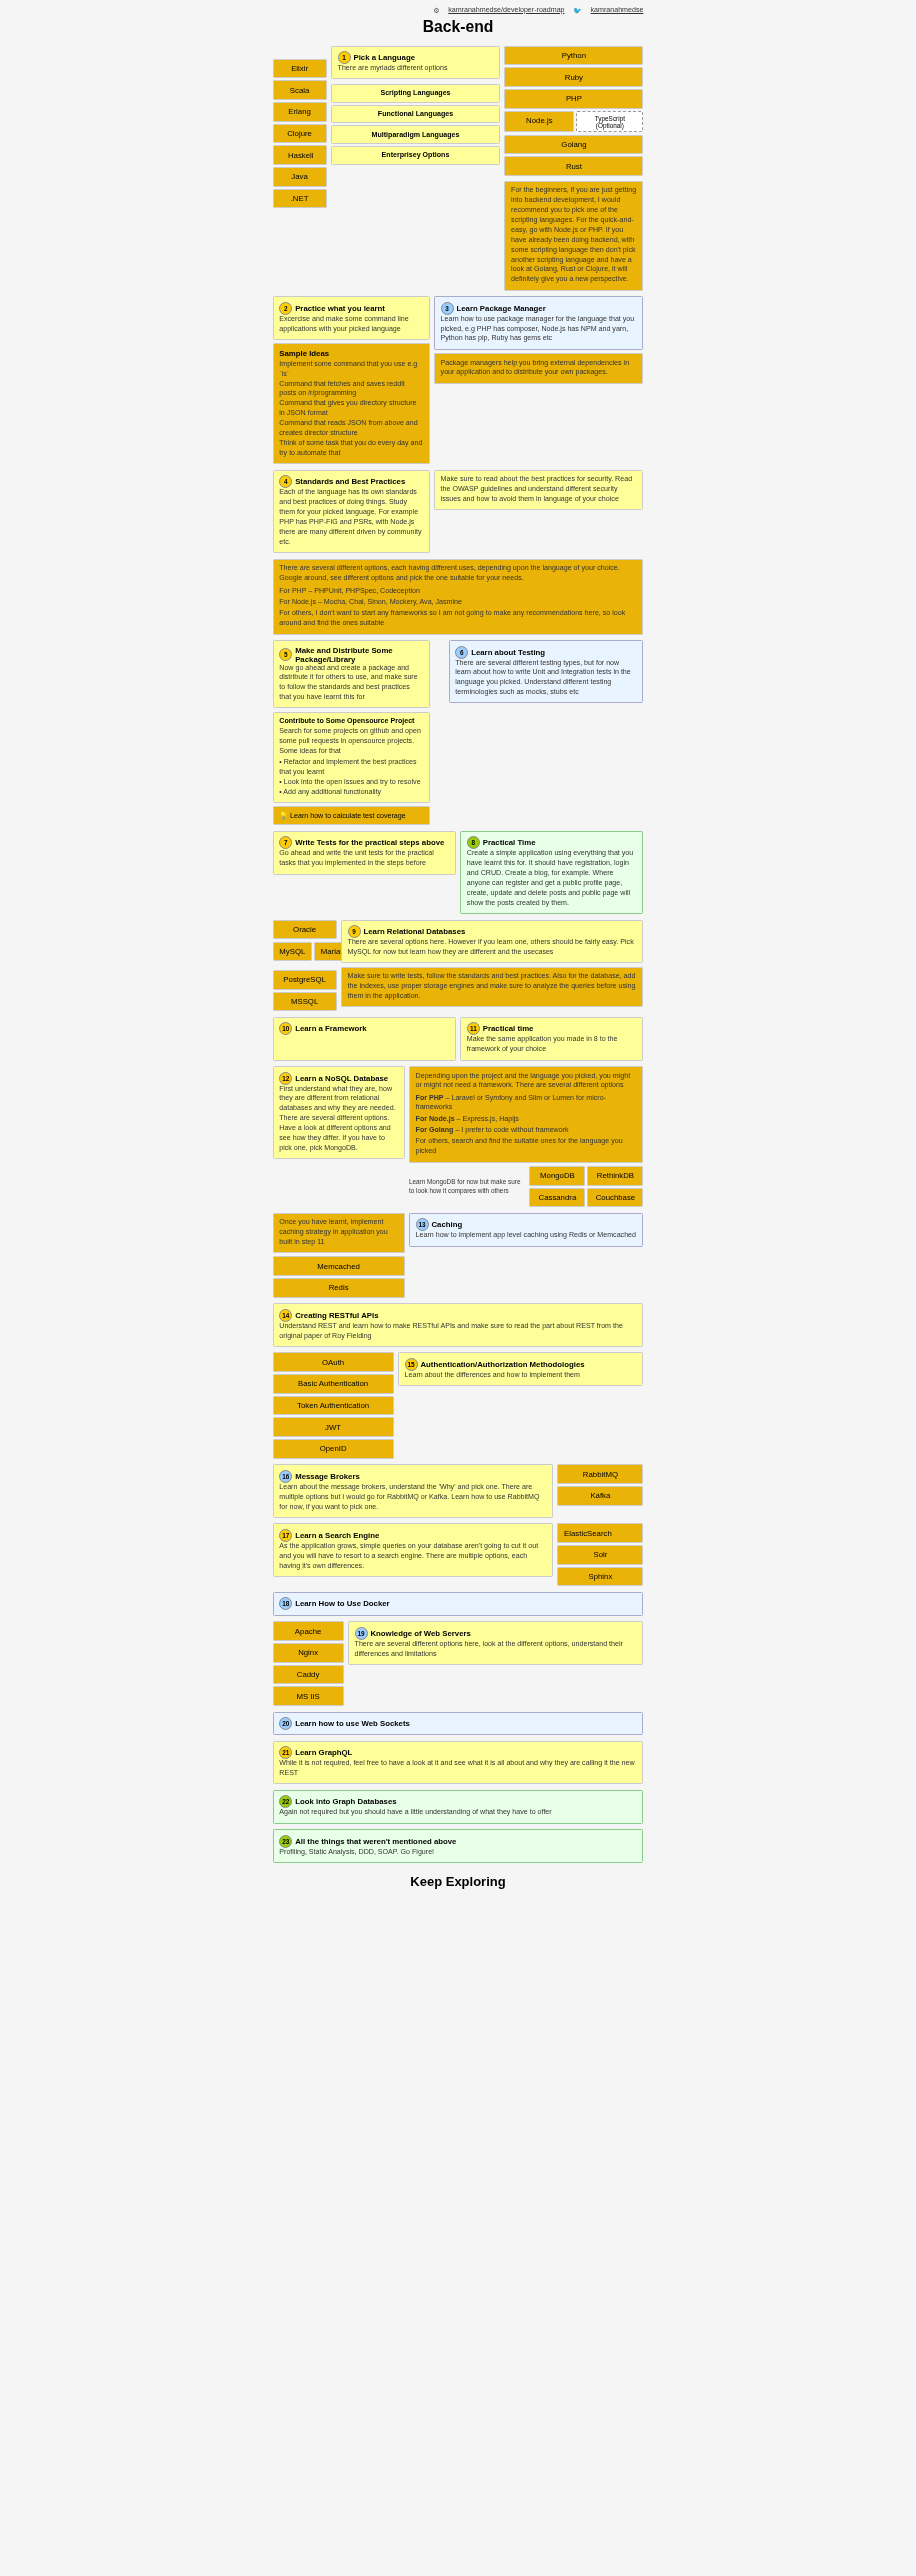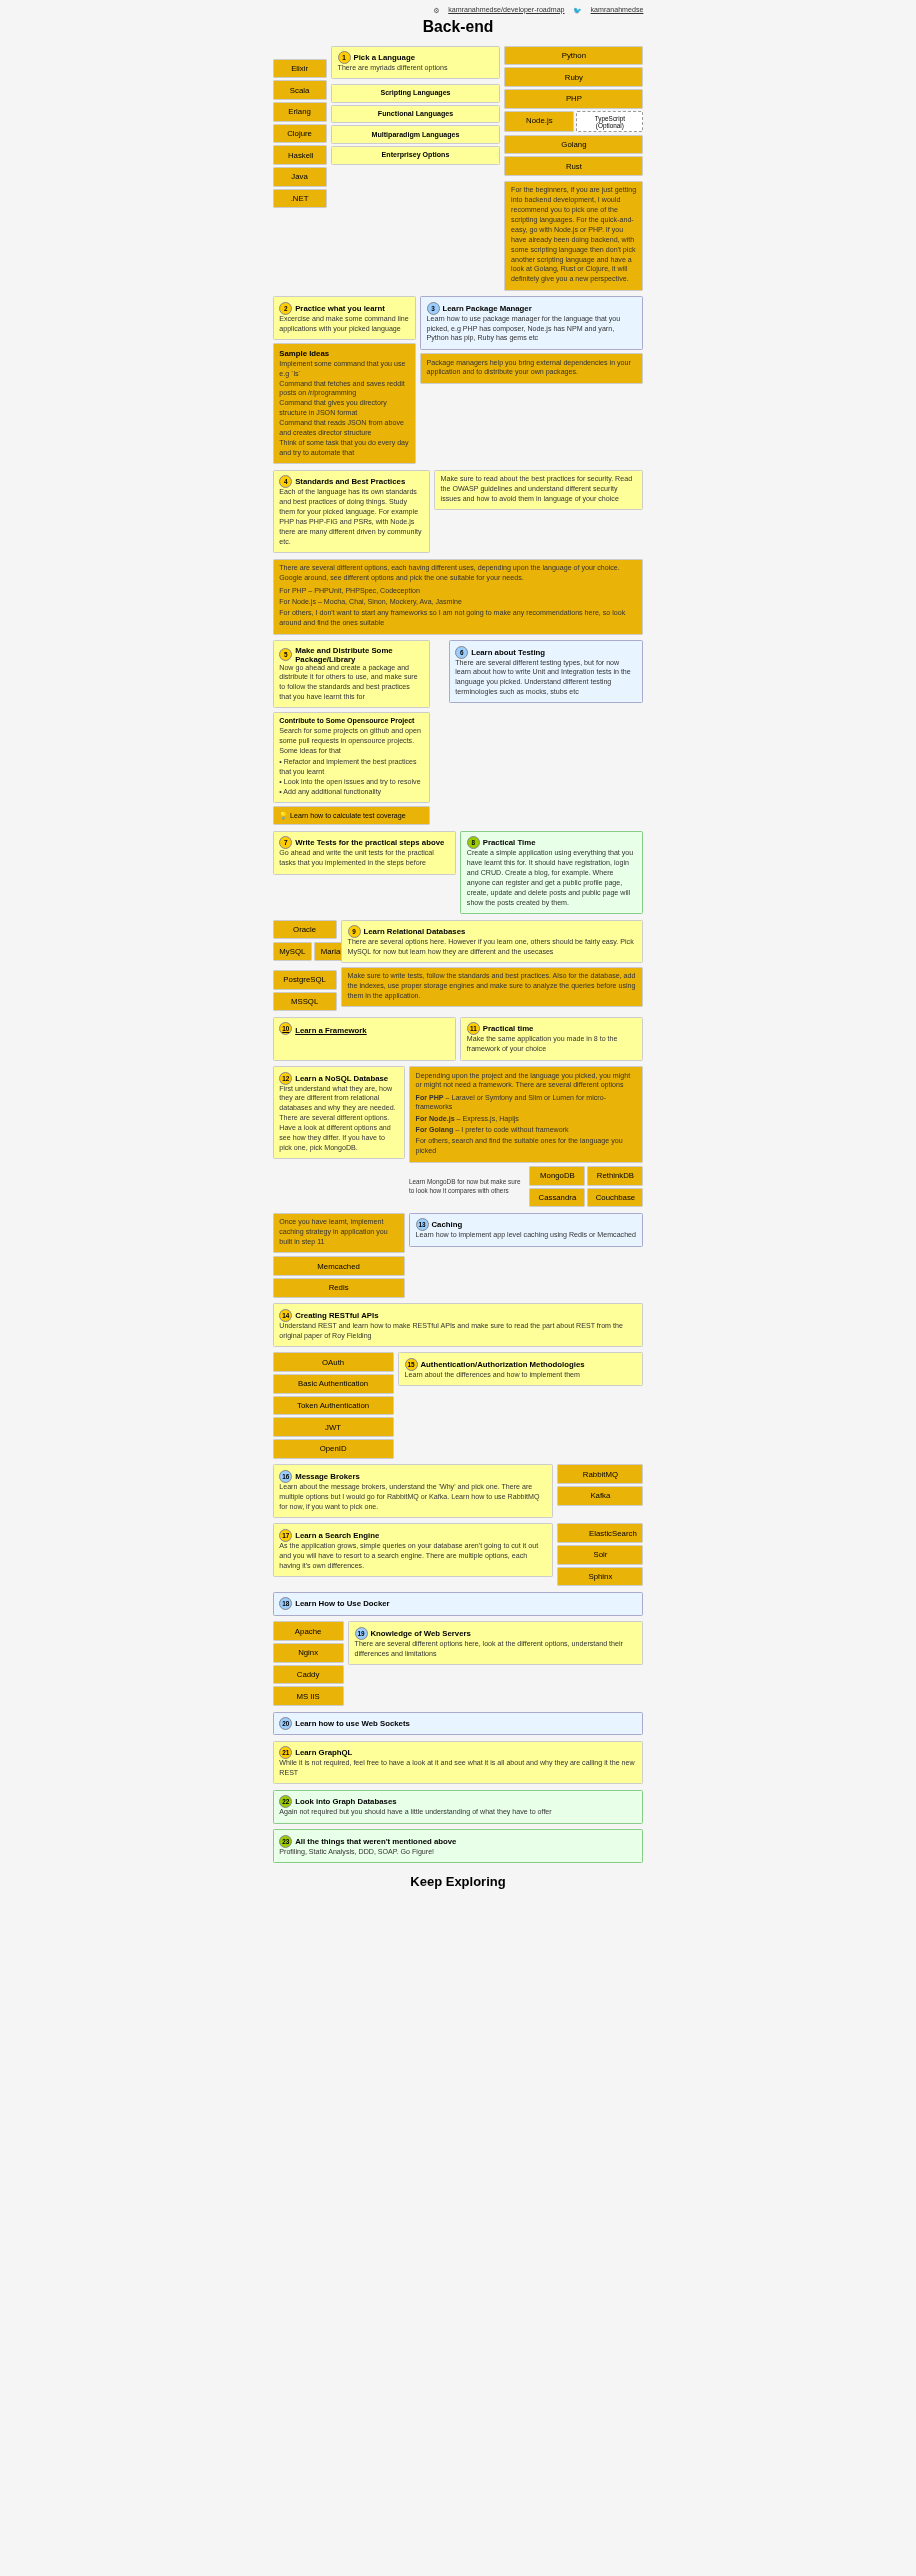--- a/index.html
+++ b/index.html
@@ -150,21 +150,21 @@
       </div>
       <div class="white-box" style="text-align:center;">Golang</div>
       <div class="white-box" style="text-align:center;">Rust</div>
       <div class="white-box" style="margin-top:2.9px;">
         <div class="box-text">For the beginners, if you are just getting into backend development, I would recommend you to pick one of the scripting languages. For the quick-and-easy, go with Node.js or PHP. If you have already been doing backend, with some scripting language then don't pick another scripting language and have a look at Golang, Rust or Clojure, it will definitely give you a new perspective.</div>
       </div>
     </div>
   </div>
 
   <div style="display:flex; gap:4.3px; margin-bottom:5.7px; align-items:flex-start;">
-    <div style="width:143px;">
+    <div style="width:157px;">
       <div class="yellow-box" style="margin-bottom:3.6px;">
         <div style="display:flex; align-items:center;">
           <span class="step-circle num-2">2</span>
           <b>Practice what you learnt</b>
         </div>
         <div class="box-text">Excercise and make some command line applications with your picked language</div>
       </div>
       <div class="white-box">
         <div style="font-weight:bold; margin-bottom:2.1px; font-size:7.8px;">Sample Ideas</div>
         <div class="box-text">Implement some command that you use e.g `ls`</div>
@@ -281,21 +281,21 @@
         <div class="box-text">There are several options here. However if you learn one, others should be fairly easy. Pick MySQL for now but learn how they are different and the usecases</div>
       </div>
       <div class="white-box">
         <div class="box-text">Make sure to write tests, follow the standards and best practices. Also for the database, add the indexes, use proper storage engines and make sure to analyze the queries before using them in the application.</div>
       </div>
     </div>
   </div>
 
   <div style="display:flex; gap:4.3px; margin-bottom:5.7px;">
     <div class="yellow-box" style="flex:1;">
-      <div style="display:flex; align-items:flex-end;text-decoration:underline;">
+      <div style="display:flex; align-items:center;">
         <span class="step-circle num-10">10</span>
         <b>Learn a Framework</b>
       </div>
     </div>
     <div class="yellow-box" style="flex:1;">
       <div style="display:flex; align-items:center;">
         <span class="step-circle num-11">11</span>
         <b>Practical time</b>
       </div>
       <div class="box-text">Make the same application you made in 8 to the framework of your choice</div>
@@ -401,21 +401,21 @@
     <div style="flex:1;">
       <div class="yellow-box">
         <div style="display:flex; align-items:center;">
           <span class="step-circle num-17">17</span>
           <b>Learn a Search Engine</b>
         </div>
         <div class="box-text">As the application grows, simple queries on your database aren't going to cut it out and you will have to resort to a search engine. There are multiple options, each having it's own differences.</div>
       </div>
     </div>
     <div style="width:86px;">
-      <div class="white-box" style="text-align:right; margin-bottom:2.1px;">ElasticSearch</div>
+      <div class="white-box" style="text-align:left; margin-bottom:2.1px;">ElasticSearch</div>
       <div class="white-box" style="text-align:center; margin-bottom:2.1px;">Solr</div>
       <div class="white-box" style="text-align:center;">Sphinx</div>
     </div>
   </div>
 
   <div style="margin-bottom:5.7px;">
     <div class="blue-box">
       <div style="display:flex; align-items:center;">
         <span class="step-circle num-18" style="background:#99ccff;">18</span>
         <b>Learn How to Use Docker</b>

